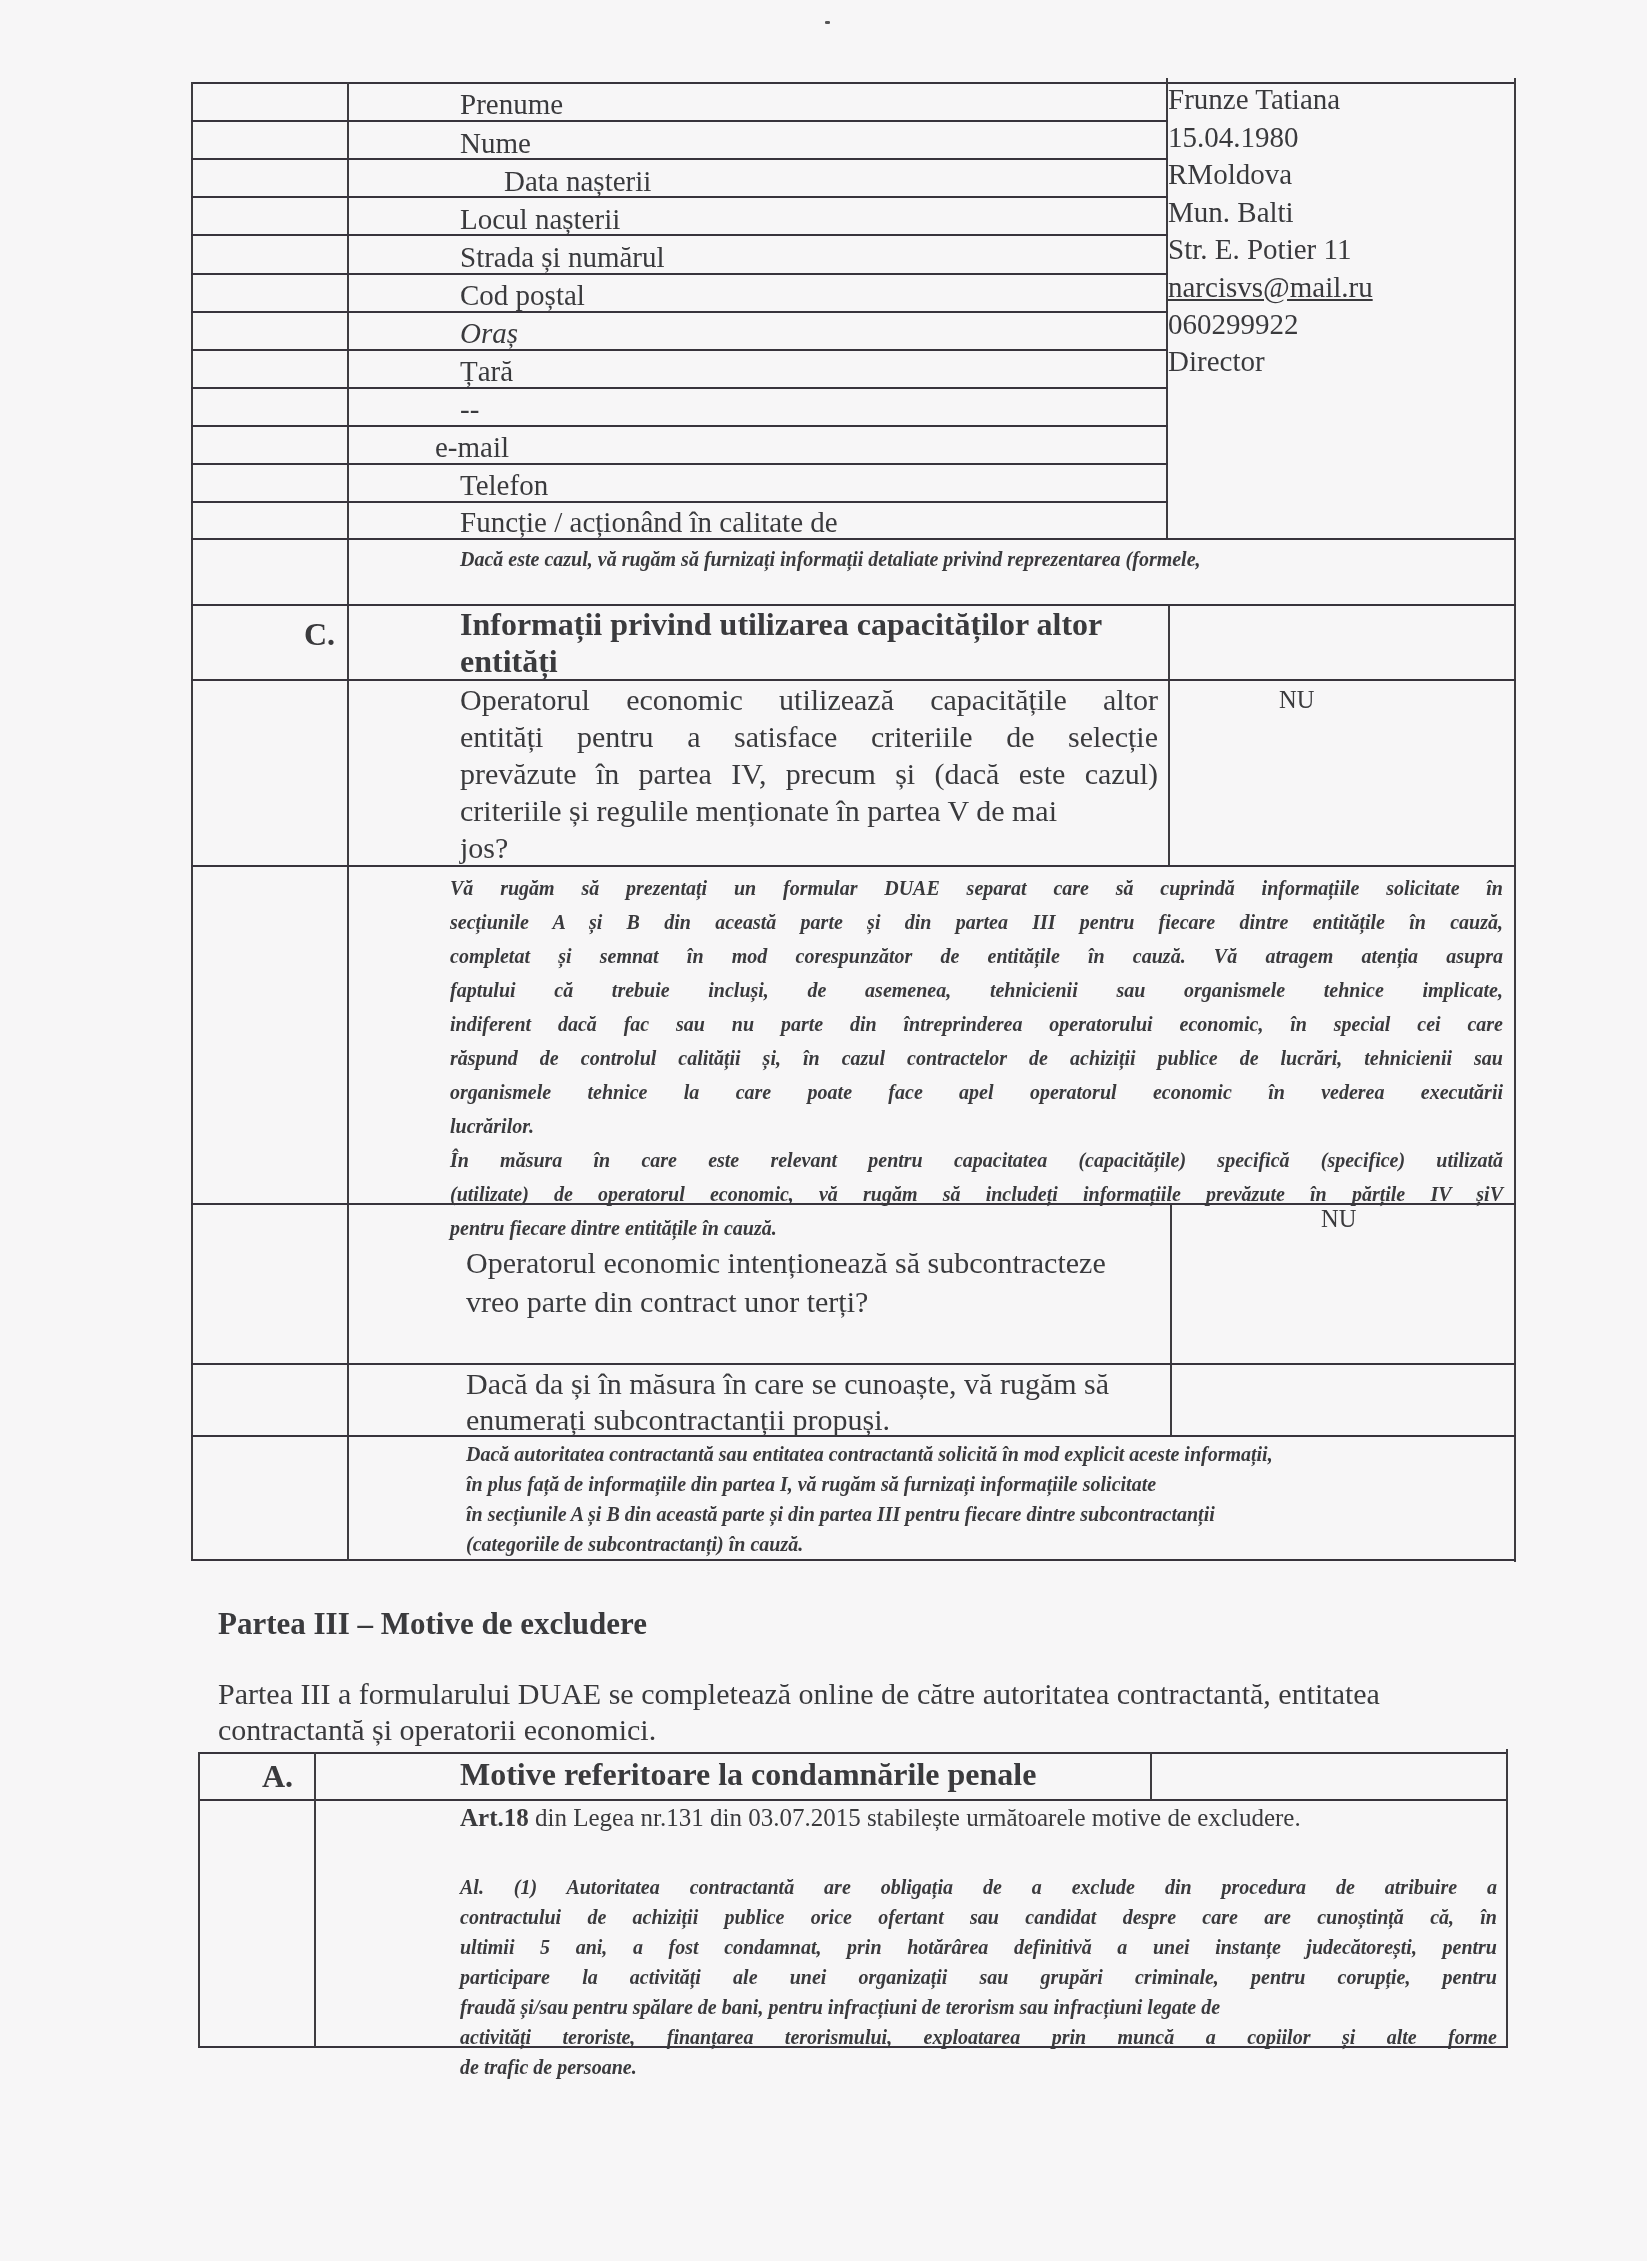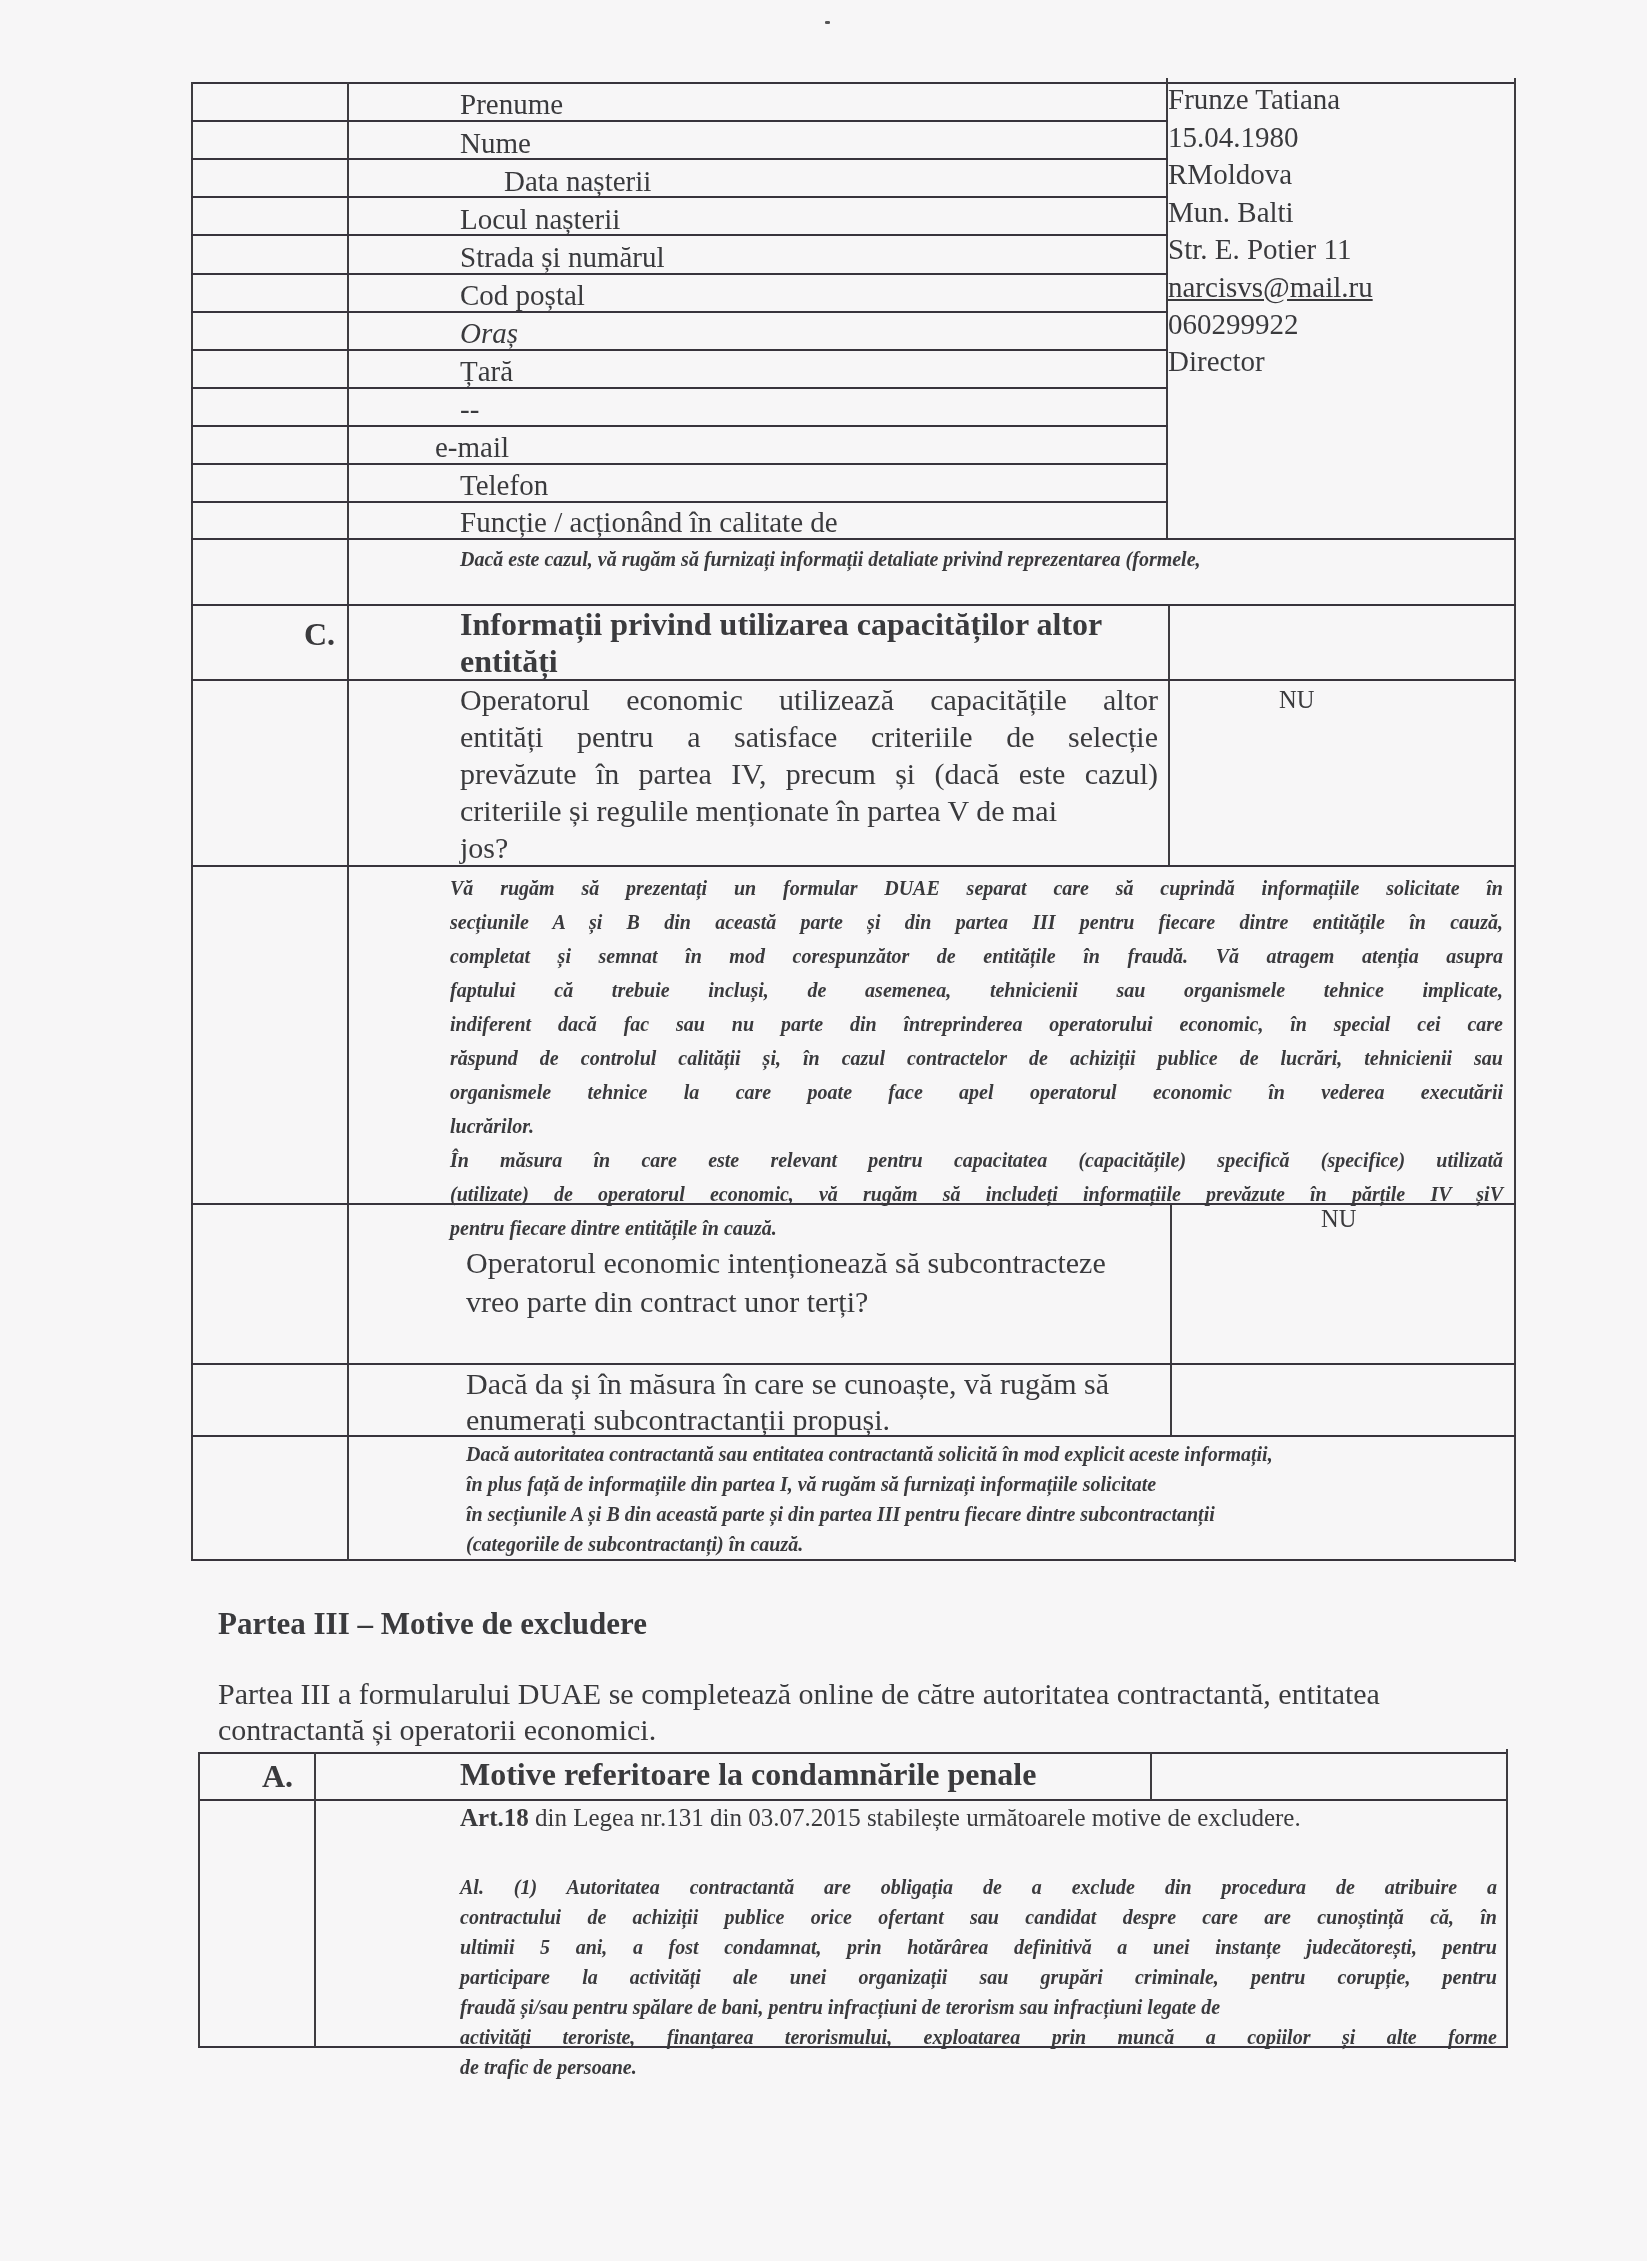--- a/index.html
+++ b/index.html
@@ -97,21 +97,21 @@
     <span class="ln">entități pentru a satisface criteriile de selecție</span>
     <span class="ln">prevăzute în partea IV, precum și (dacă este cazul)</span>
     <span class="ln" style="text-align:left; text-align-last:left;">criteriile și regulile menționate în partea V de mai</span>
     <span class="ln" style="text-align:left; text-align-last:left;">jos?</span>
   </div>
   <div class="txt" style="left:1279px; top:688px; font-size:24.5px;">NU</div>
 
   <div class="para justify" style="left:450px; top:871px; width:1053px;">
     <span class="ln">Vă rugăm să prezentați un formular DUAE separat care să cuprindă informațiile solicitate în</span>
     <span class="ln">secțiunile A și B din această parte și din partea III pentru fiecare dintre entitățile în cauză,</span>
-    <span class="ln">completat și semnat în mod corespunzător de entitățile în fraudă. Vă atragem atenția asupra</span>
+    <span class="ln">completat și semnat în mod corespunzător de entitățile în cauză. Vă atragem atenția asupra</span>
     <span class="ln">faptului că trebuie incluși, de asemenea, tehnicienii sau organismele tehnice implicate,</span>
     <span class="ln">indiferent dacă fac sau nu parte din întreprinderea operatorului economic, în special cei care</span>
     <span class="ln">răspund de controlul calității și, în cazul contractelor de achiziții publice de lucrări, tehnicienii sau</span>
     <span class="ln">organismele tehnice la care poate face apel operatorul economic în vederea executării</span>
     <span class="ln" style="text-align:left; text-align-last:left;">lucrărilor.</span>
     <span class="ln">În măsura în care este relevant pentru capacitatea (capacitățile) specifică (specifice) utilizată</span>
     <span class="ln">(utilizate) de operatorul economic, vă rugăm să includeți informațiile prevăzute în părțile IV șiV</span>
     <span class="ln" style="text-align:left; text-align-last:left;">pentru fiecare dintre entitățile în cauză.</span>
   </div>
 

